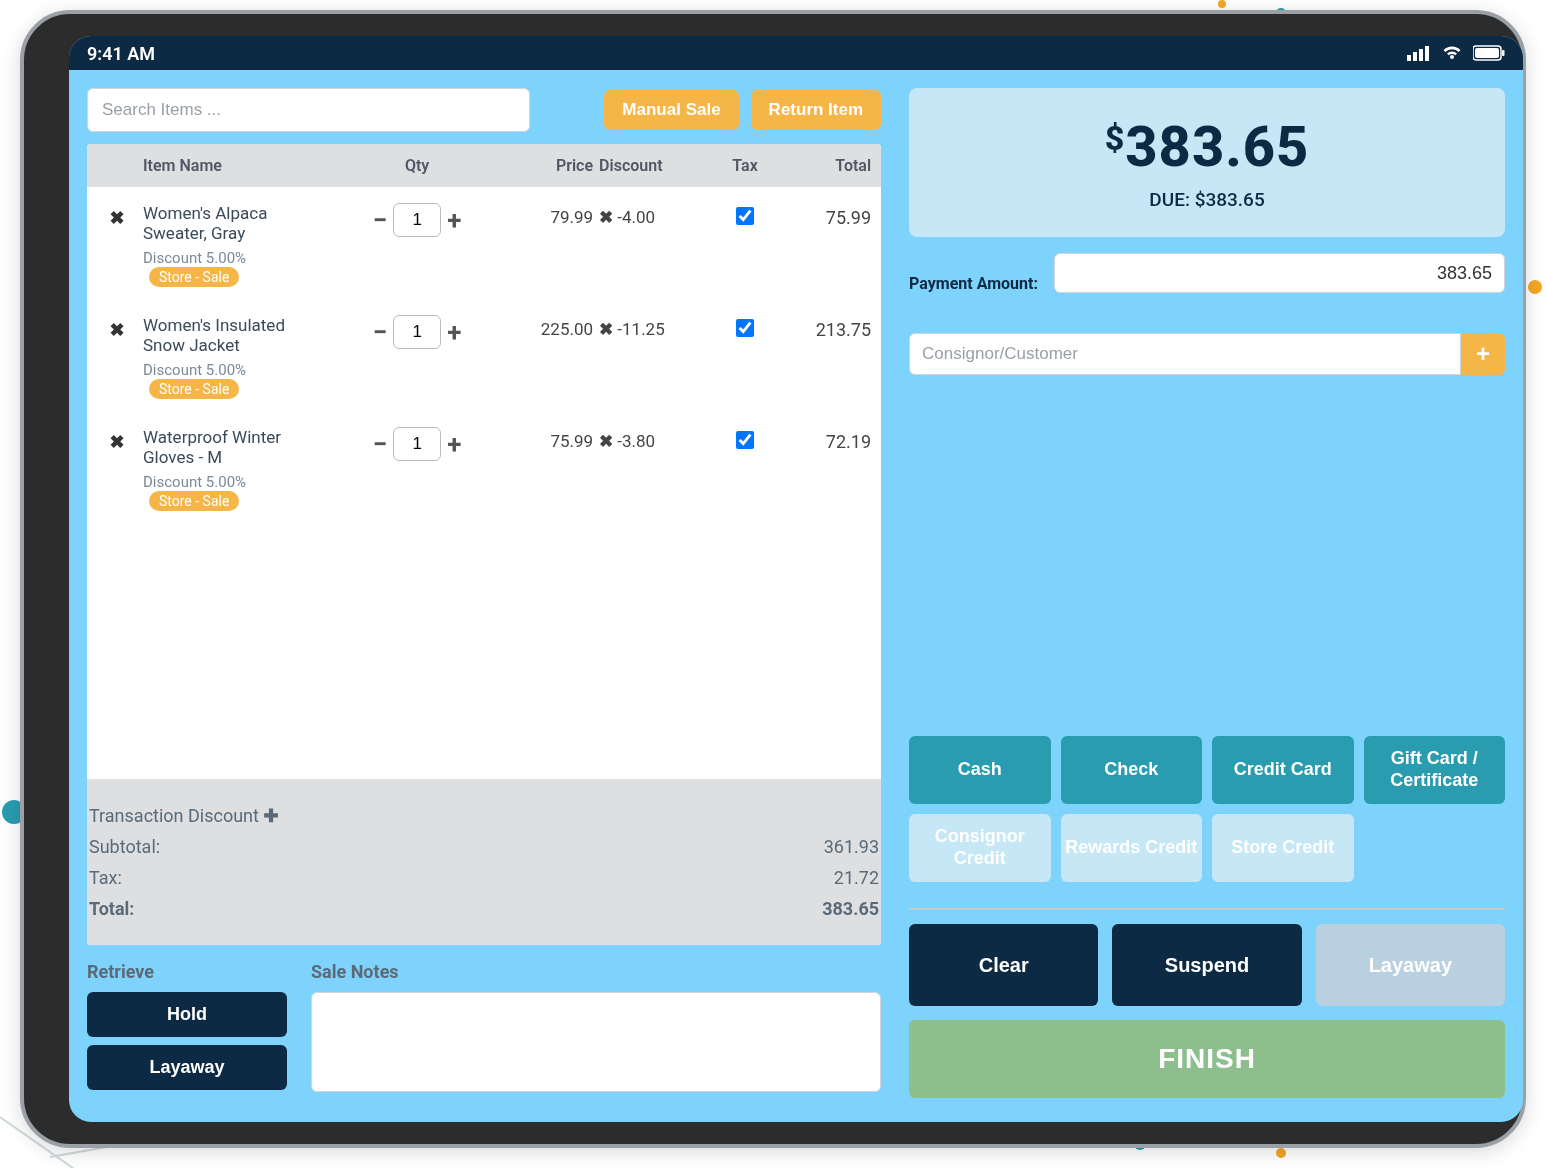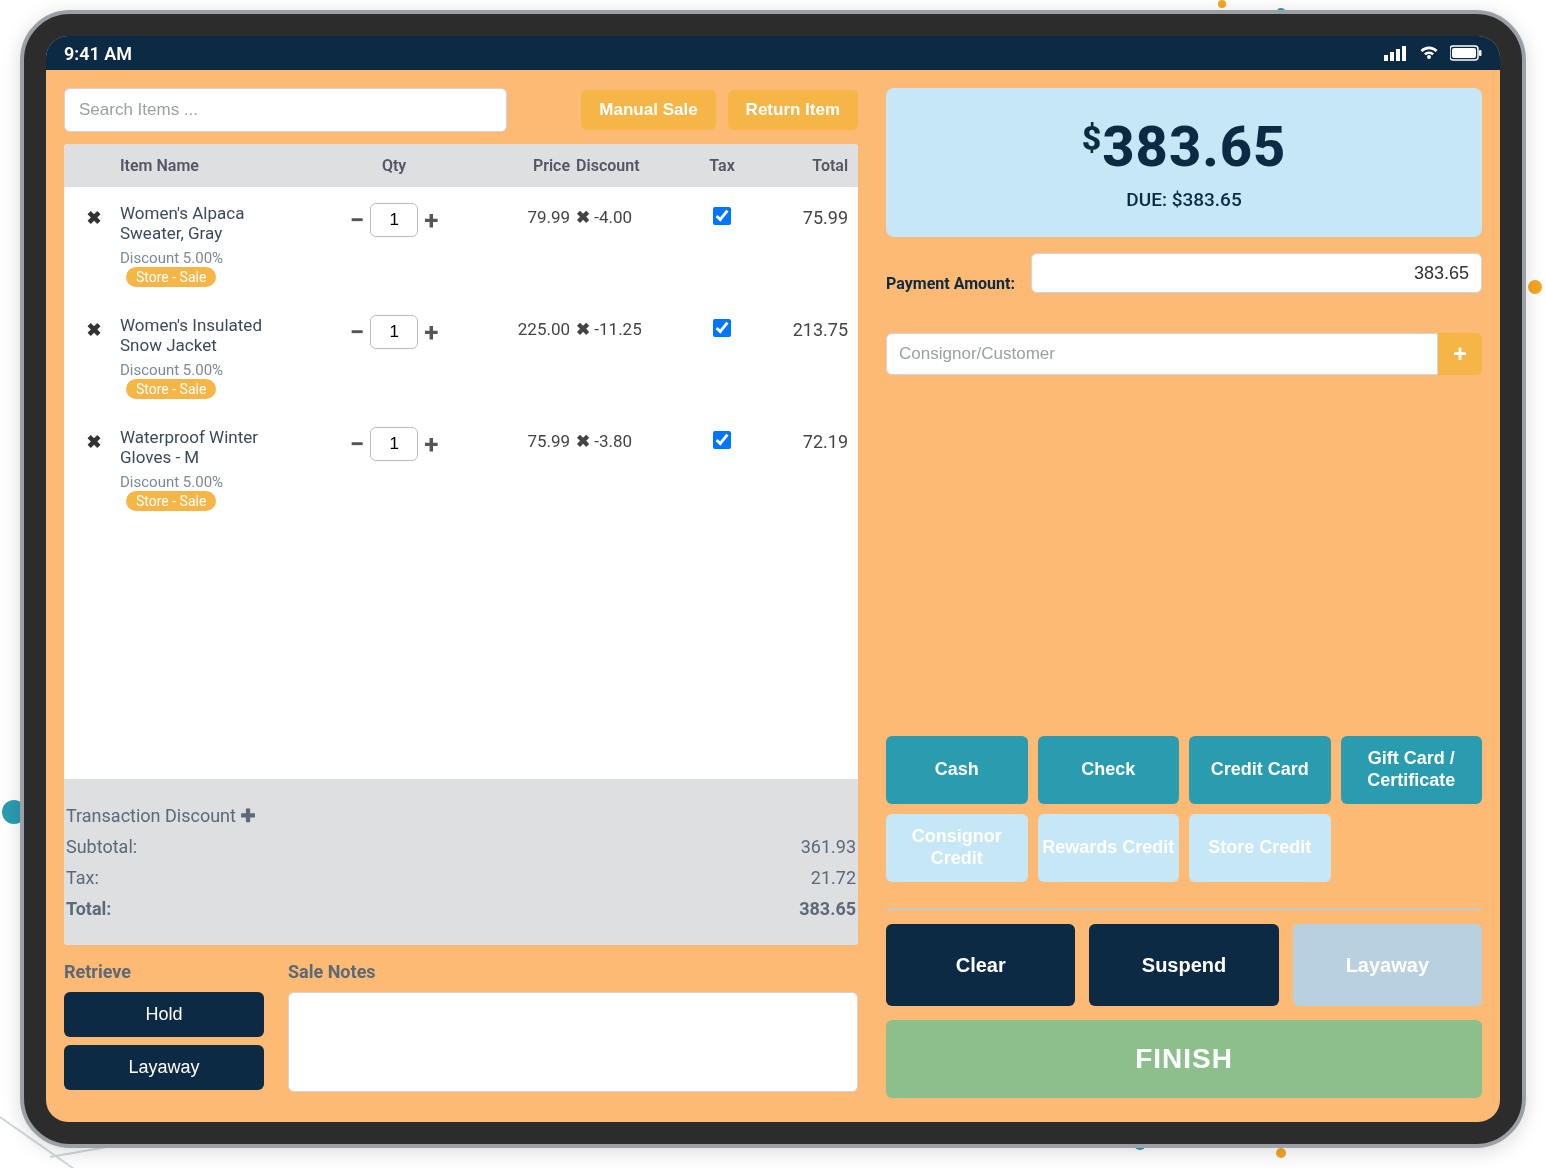--- a/index.html
+++ b/index.html
@@ -33,25 +33,26 @@
     position: absolute;
     left: 20px; top: 10px; right: 20px; bottom: 20px;
     border: 4px solid #9aa0a6;
     border-radius: 50px;
     background: #2c2c2c;
     padding: 22px;
     box-shadow: 0 4px 20px rgba(0,0,0,0.15);
   }
   .screen {
     width: 100%; height: 100%;
-    background: #fdba74;
+    background: #7dd3fc;
     border-radius: 22px;
     overflow: hidden;
     display: flex;
     flex-direction: column;
+    margin-left: 23px;
   }
 
   
   .statusbar {
     height: 34px;
     background: #0d2a44;
     color: #fff;
     display: flex;
     align-items: center;
     justify-content: space-between;
@@ -178,21 +179,21 @@
   
   .bottom-left { display: flex; gap: 24px; margin-top: 16px; }
   .retrieve-col { width: 200px; }
   .retrieve-col h4, .notes-col h4 {
     color: #5a6a78; font-size: 18px; font-weight: 700; margin-bottom: 10px;
   }
   .dark-btn {
     display: block; width: 100%;
     background: #0d2a44; color: #fff;
     border: none; border-radius: 6px;
-    padding: 12px 0; font-size: 18px; font-weight: 400;
+    padding: 12px 0; font-size: 18px; font-weight: 700;
     margin-bottom: 8px; cursor: pointer;
   }
   .notes-col { flex: 1; }
   .notes-col textarea {
     width: 100%; height: 100px;
     border: 1px solid #d0d5dd; border-radius: 6px;
     resize: none; padding: 8px; font-size: 16px;
   }
 
   

